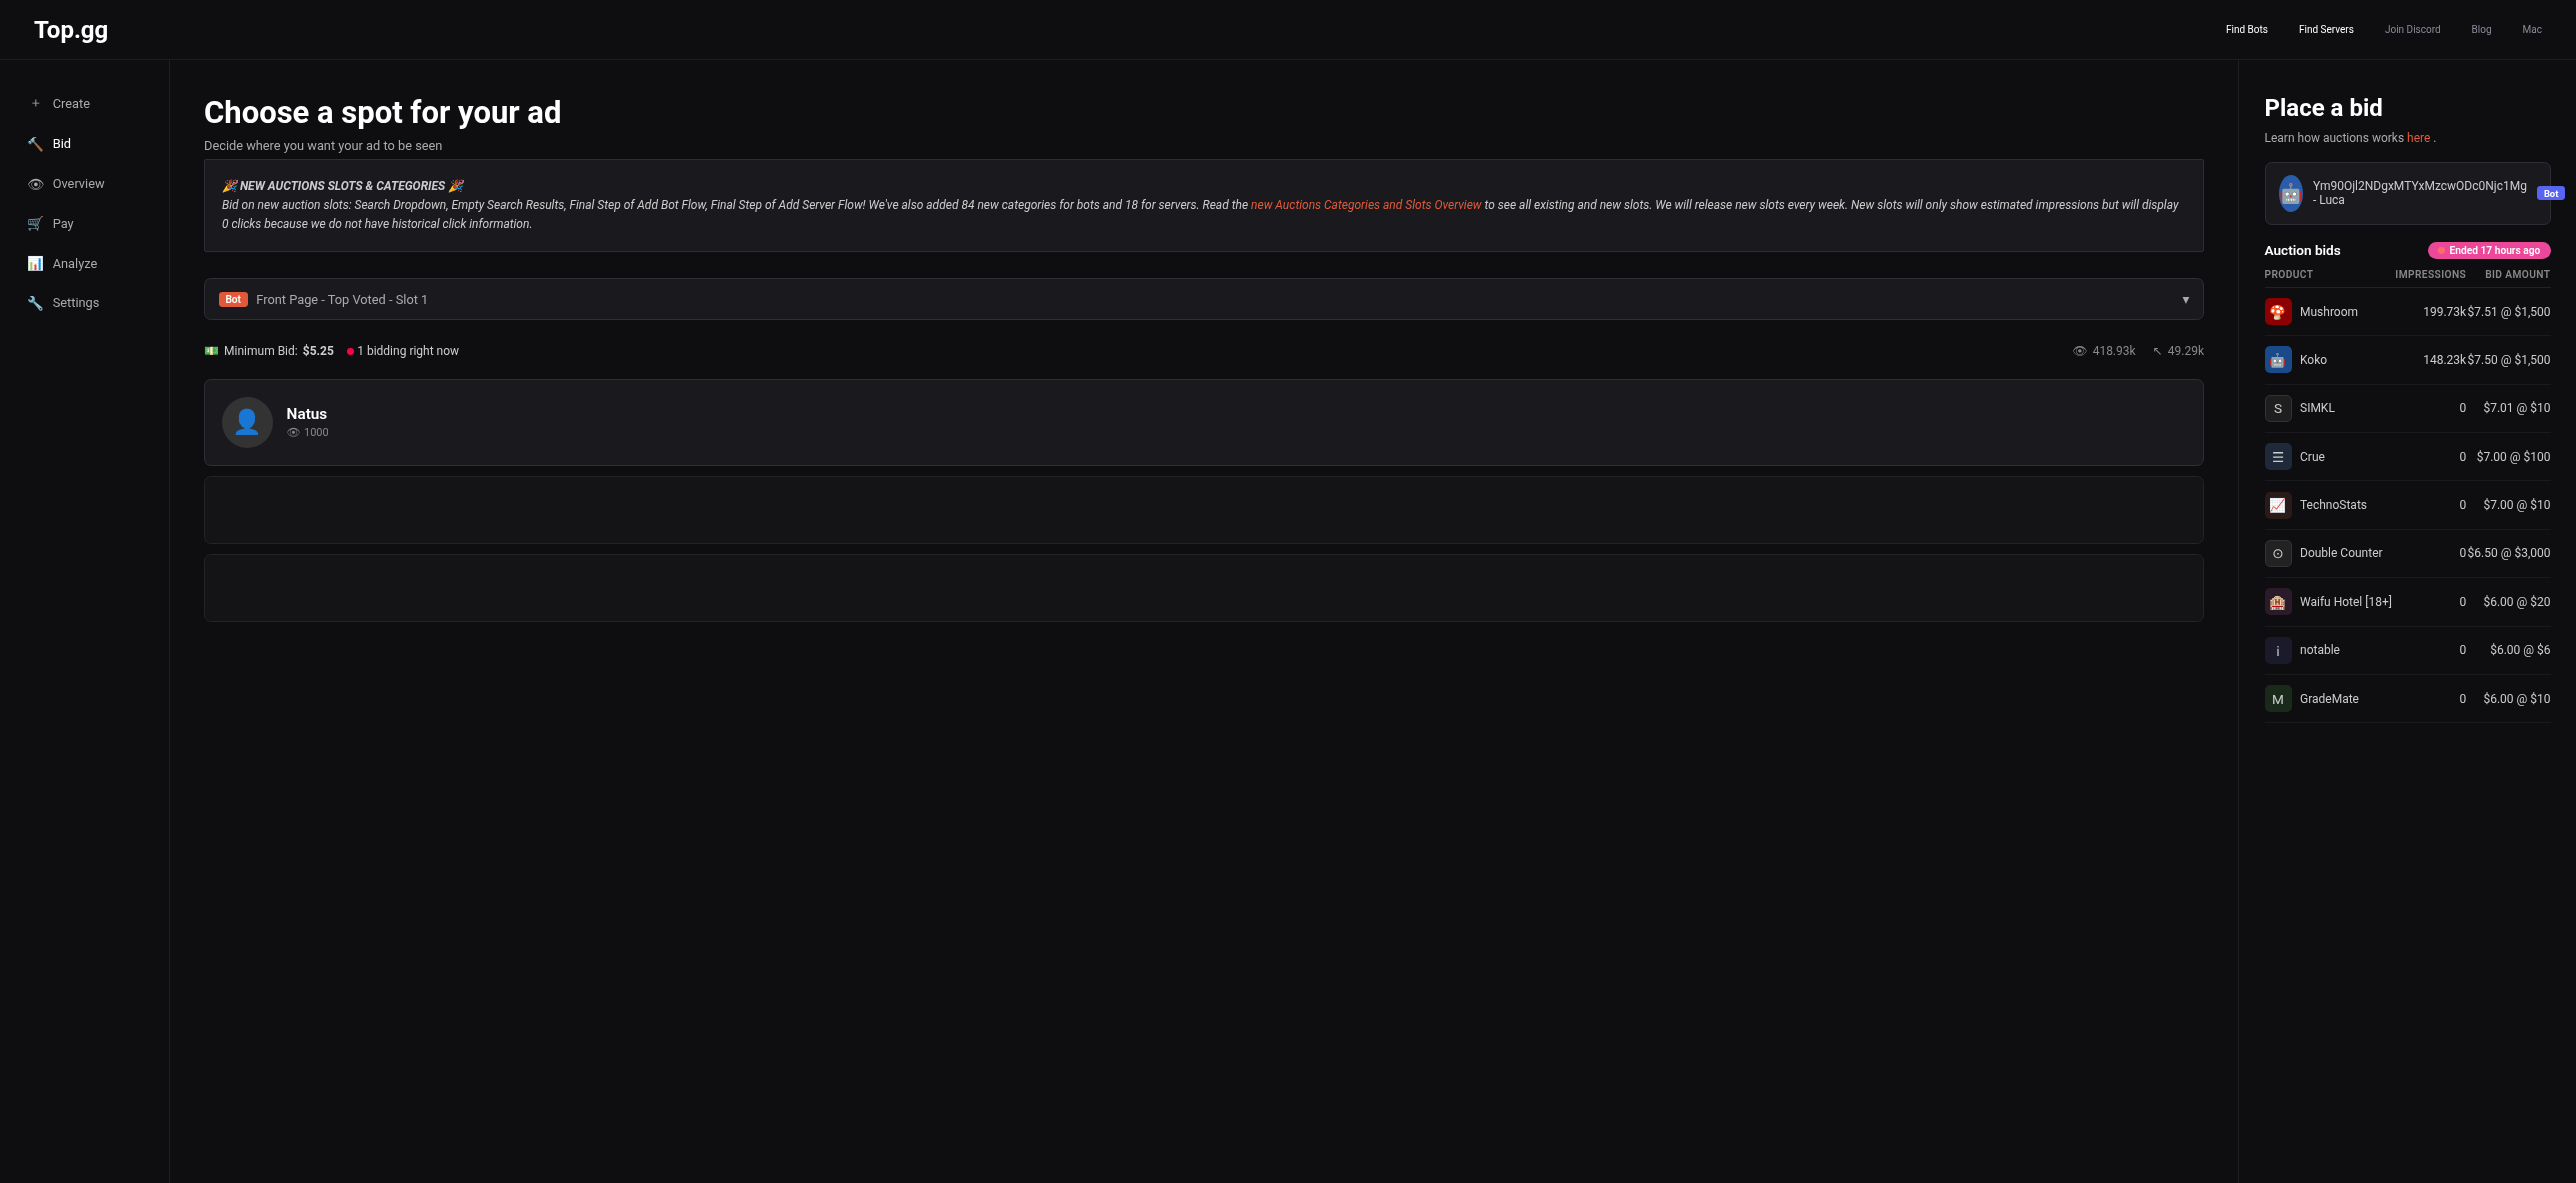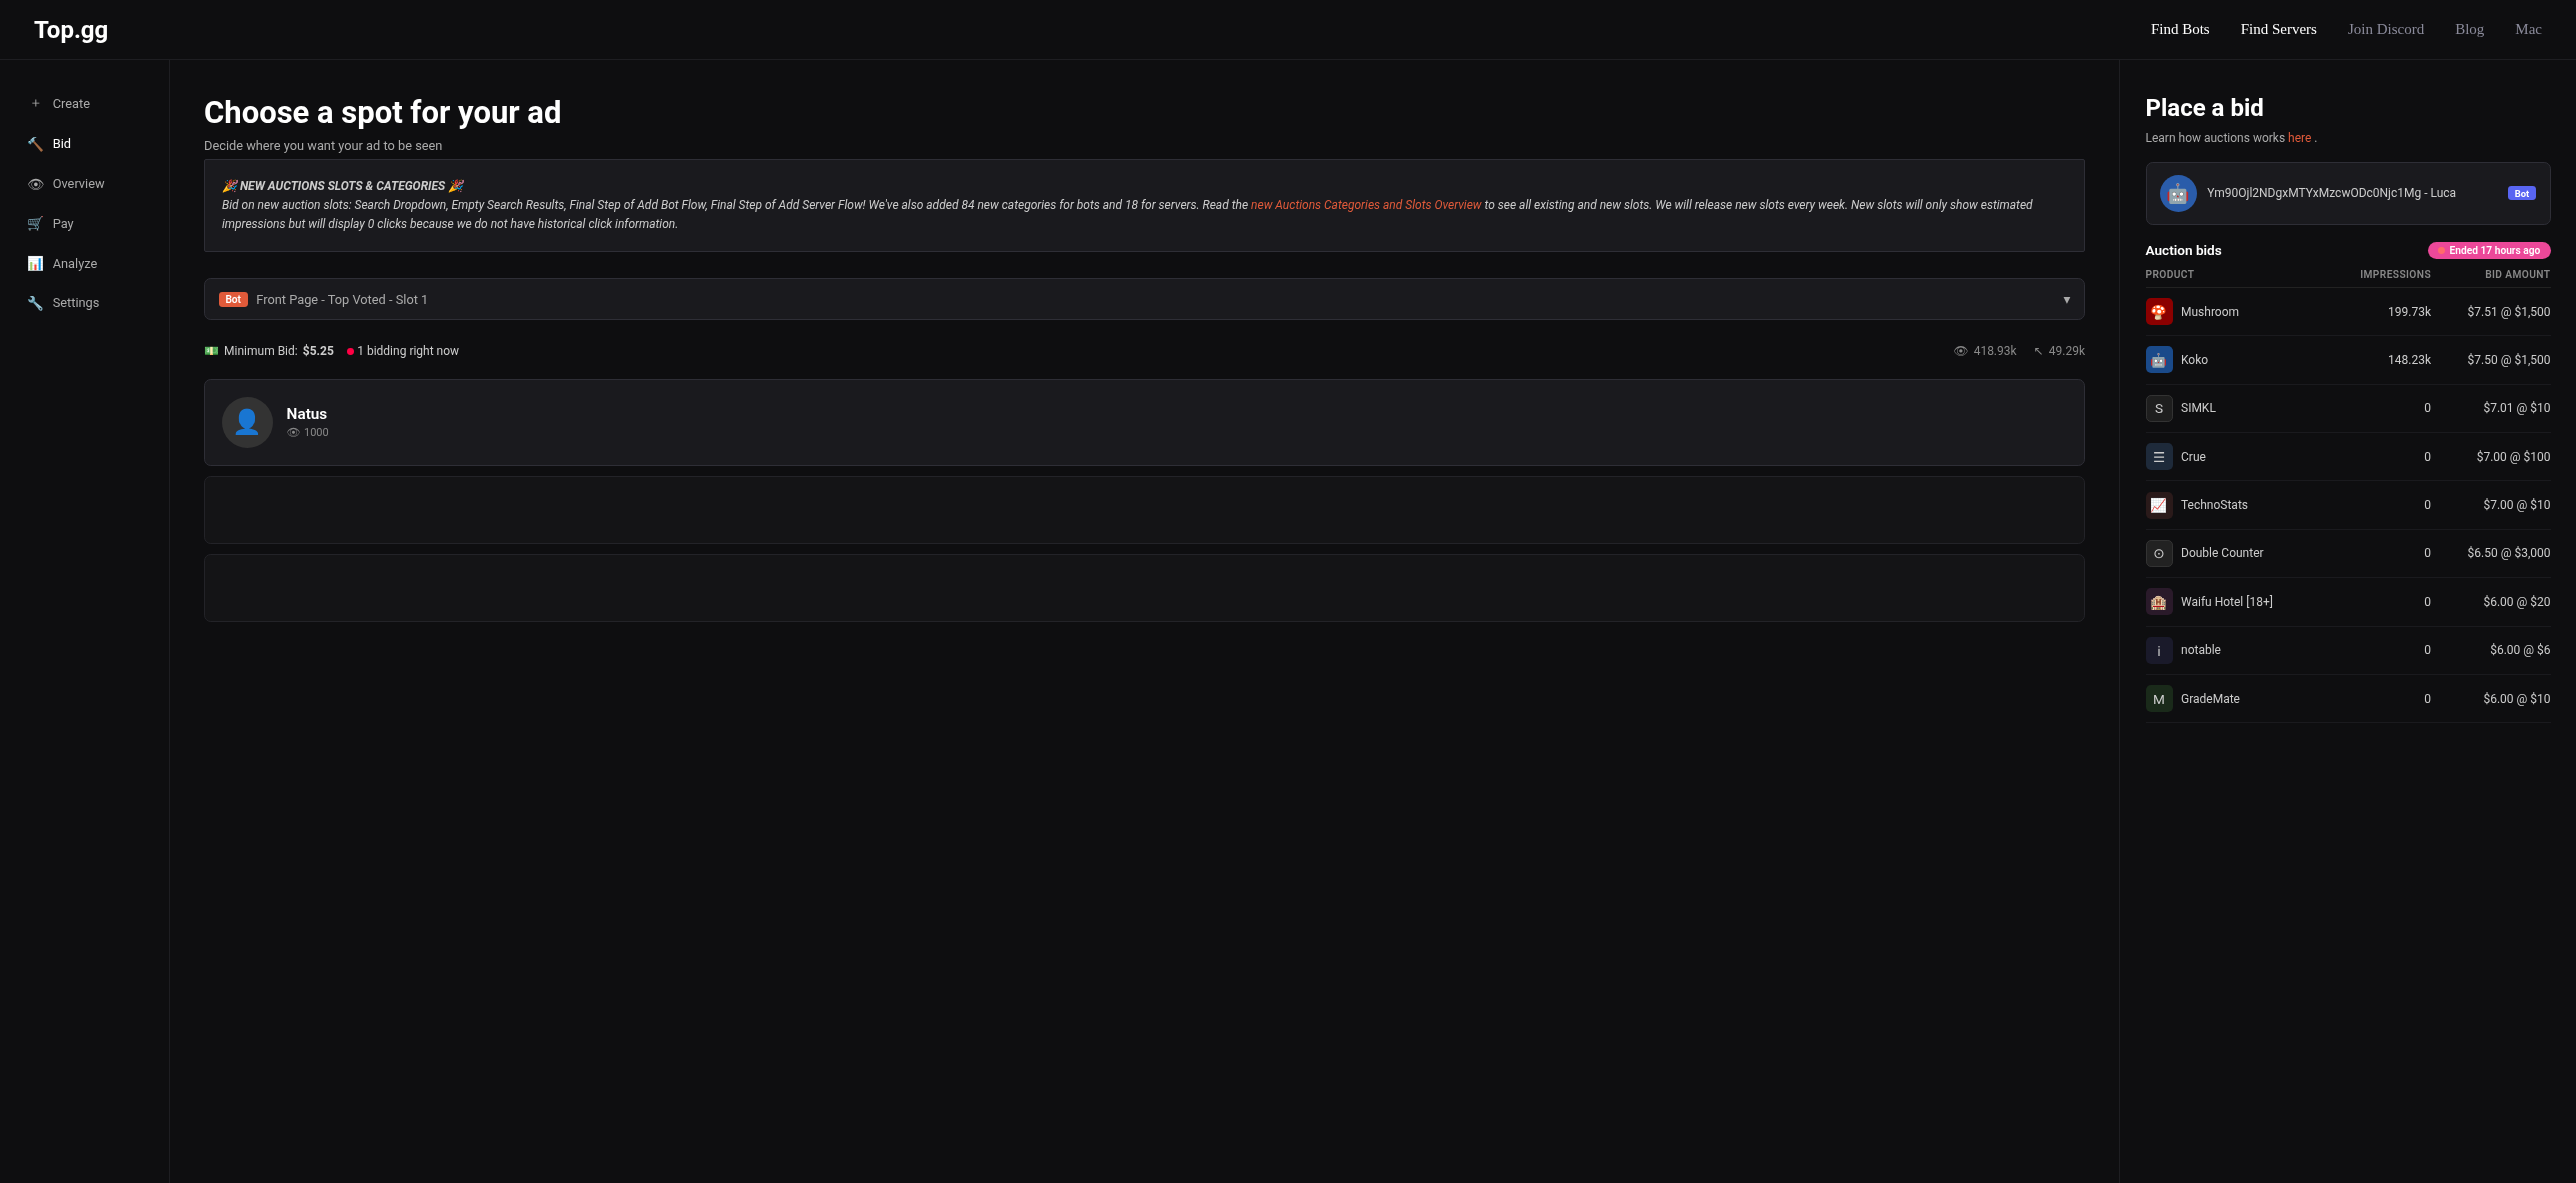--- a/index.html
+++ b/index.html
@@ -26,25 +26,24 @@
       font-size: 24px;
       font-weight: 700;
       color: #fff;
     }
     .nav {
       display: flex;
       align-items: center;
       gap: 31px;
     }
     .nav-item {
-      font-size: 15px;
+      font-size: 10px;
       color: #fff;
       cursor: pointer;
       text-decoration: none;
-      font-family: Liberation Serif, serif;
     }
     .nav-item.muted {
       color: #8a8a9a;
     }
 
     
     .app-body {
       display: flex;
       flex: 1;
     }
@@ -220,21 +219,21 @@
     .empty-slot {
       background: #141416;
       border: 0.9px solid #232328;
       border-radius: 6.8px;
       height: 68px;
       margin-bottom: 10.2px;
     }
 
     
     .right-panel {
-      width: 457px;
+      width: 338px;
       background: #0e0e10;
       padding: 34px 25.5px;
       border-left: 0.9px solid #1e1e22;
       overflow-y: auto;
     }
 
     .panel-title {
       font-size: 24px;
       font-weight: 700;
       margin-bottom: 8.5px;

